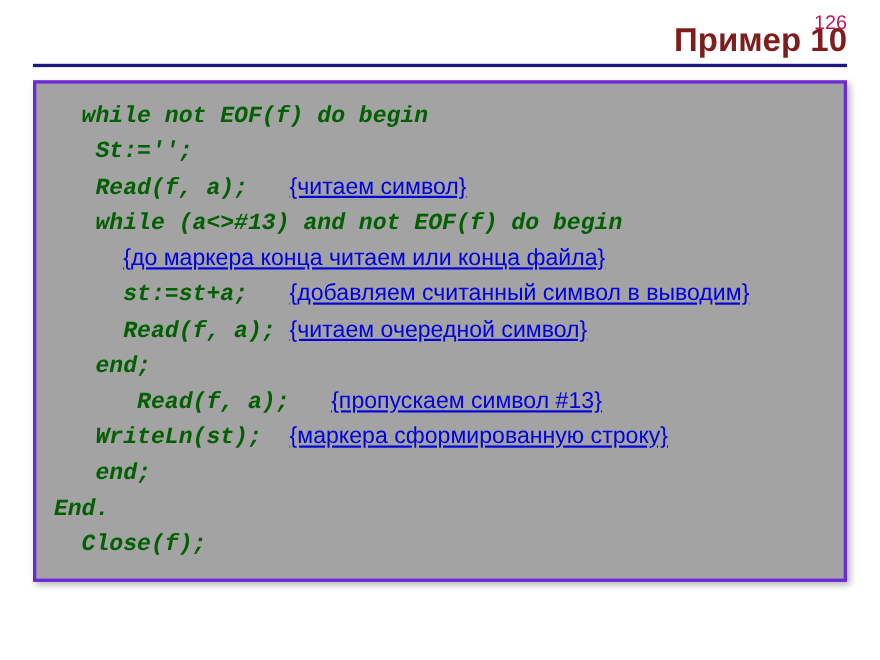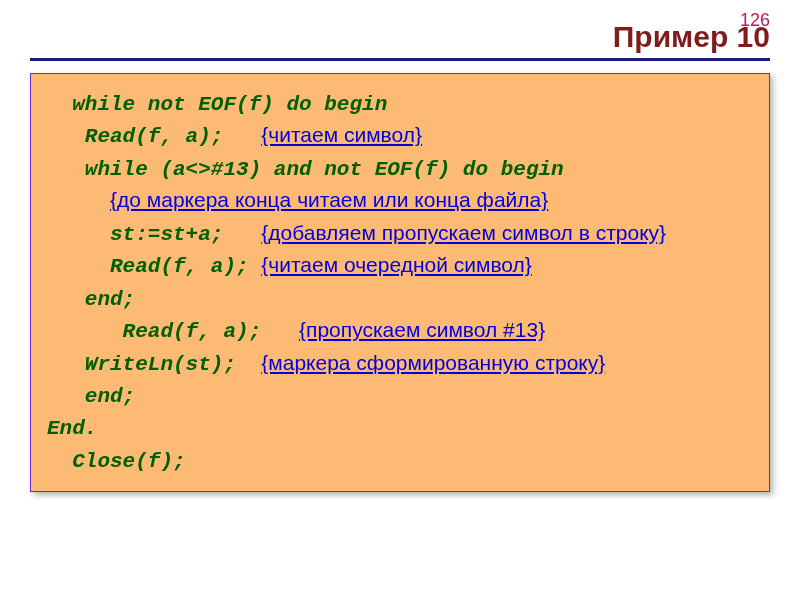--- a/index.html
+++ b/index.html
@@ -28,22 +28,22 @@
     color: #7f1d1d;
     margin: 0 0 4px 0;
     text-align: right;
   }
   .divider {
     height: 3px;
     background: #1a1a80;
     margin: 0 0 12px 0;
   }
   .code-box {
-    background: #fdba74;
-    border: 1px solid #6d28d9;
+    background: #a3a3a3;
+    border: 3px solid #6d28d9;
     box-shadow: 3px 3px 6px rgba(0,0,0,0.3);
     padding: 14px 16px;
     font-size: 21px;
     line-height: 1.45;
   }
   .code-line {
     white-space: pre;
   }
   .kw {
     font-family: "Courier New", monospace;
@@ -62,24 +62,25 @@
 </head>
 <body>
 
 <div class="slide">
   <div class="page-num">126</div>
   <h1 class="title">Пример 10</h1>
   <div class="divider"></div>
 
   <div class="code-box">
     <div class="code-line"><span class="kw">  while not EOF(f) do begin</span></div>
+    <div class="code-line"><span class="kw">   St:='';</span></div>
     <div class="code-line"><span class="kw">   Read(f, a);   </span><span class="cm">{читаем символ}</span></div>
     <div class="code-line"><span class="kw">   while (a&lt;&gt;#13) and not EOF(f) do begin</span></div>
     <div class="code-line"><span class="kw">     </span><span class="cm">{до маркера конца читаем или конца файла}</span></div>
-    <div class="code-line"><span class="kw">     st:=st+a;   </span><span class="cm">{добавляем пропускаем символ в строку}</span></div>
+    <div class="code-line"><span class="kw">     st:=st+a;   </span><span class="cm">{добавляем считанный символ в выводим}</span></div>
     <div class="code-line"><span class="kw">     Read(f, a); </span><span class="cm">{читаем очередной символ}</span></div>
     <div class="code-line"><span class="kw">   end;</span></div>
     <div class="code-line"><span class="kw">      Read(f, a);   </span><span class="cm">{пропускаем символ #13}</span></div>
     <div class="code-line"><span class="kw">   WriteLn(st);  </span><span class="cm">{маркера сформированную строку}</span></div>
     <div class="code-line"><span class="kw">   end;</span></div>
     <div class="code-line"><span class="kw">End.</span></div>
     <div class="code-line"><span class="kw">  Close(f);</span></div>
   </div>
 </div>
 

